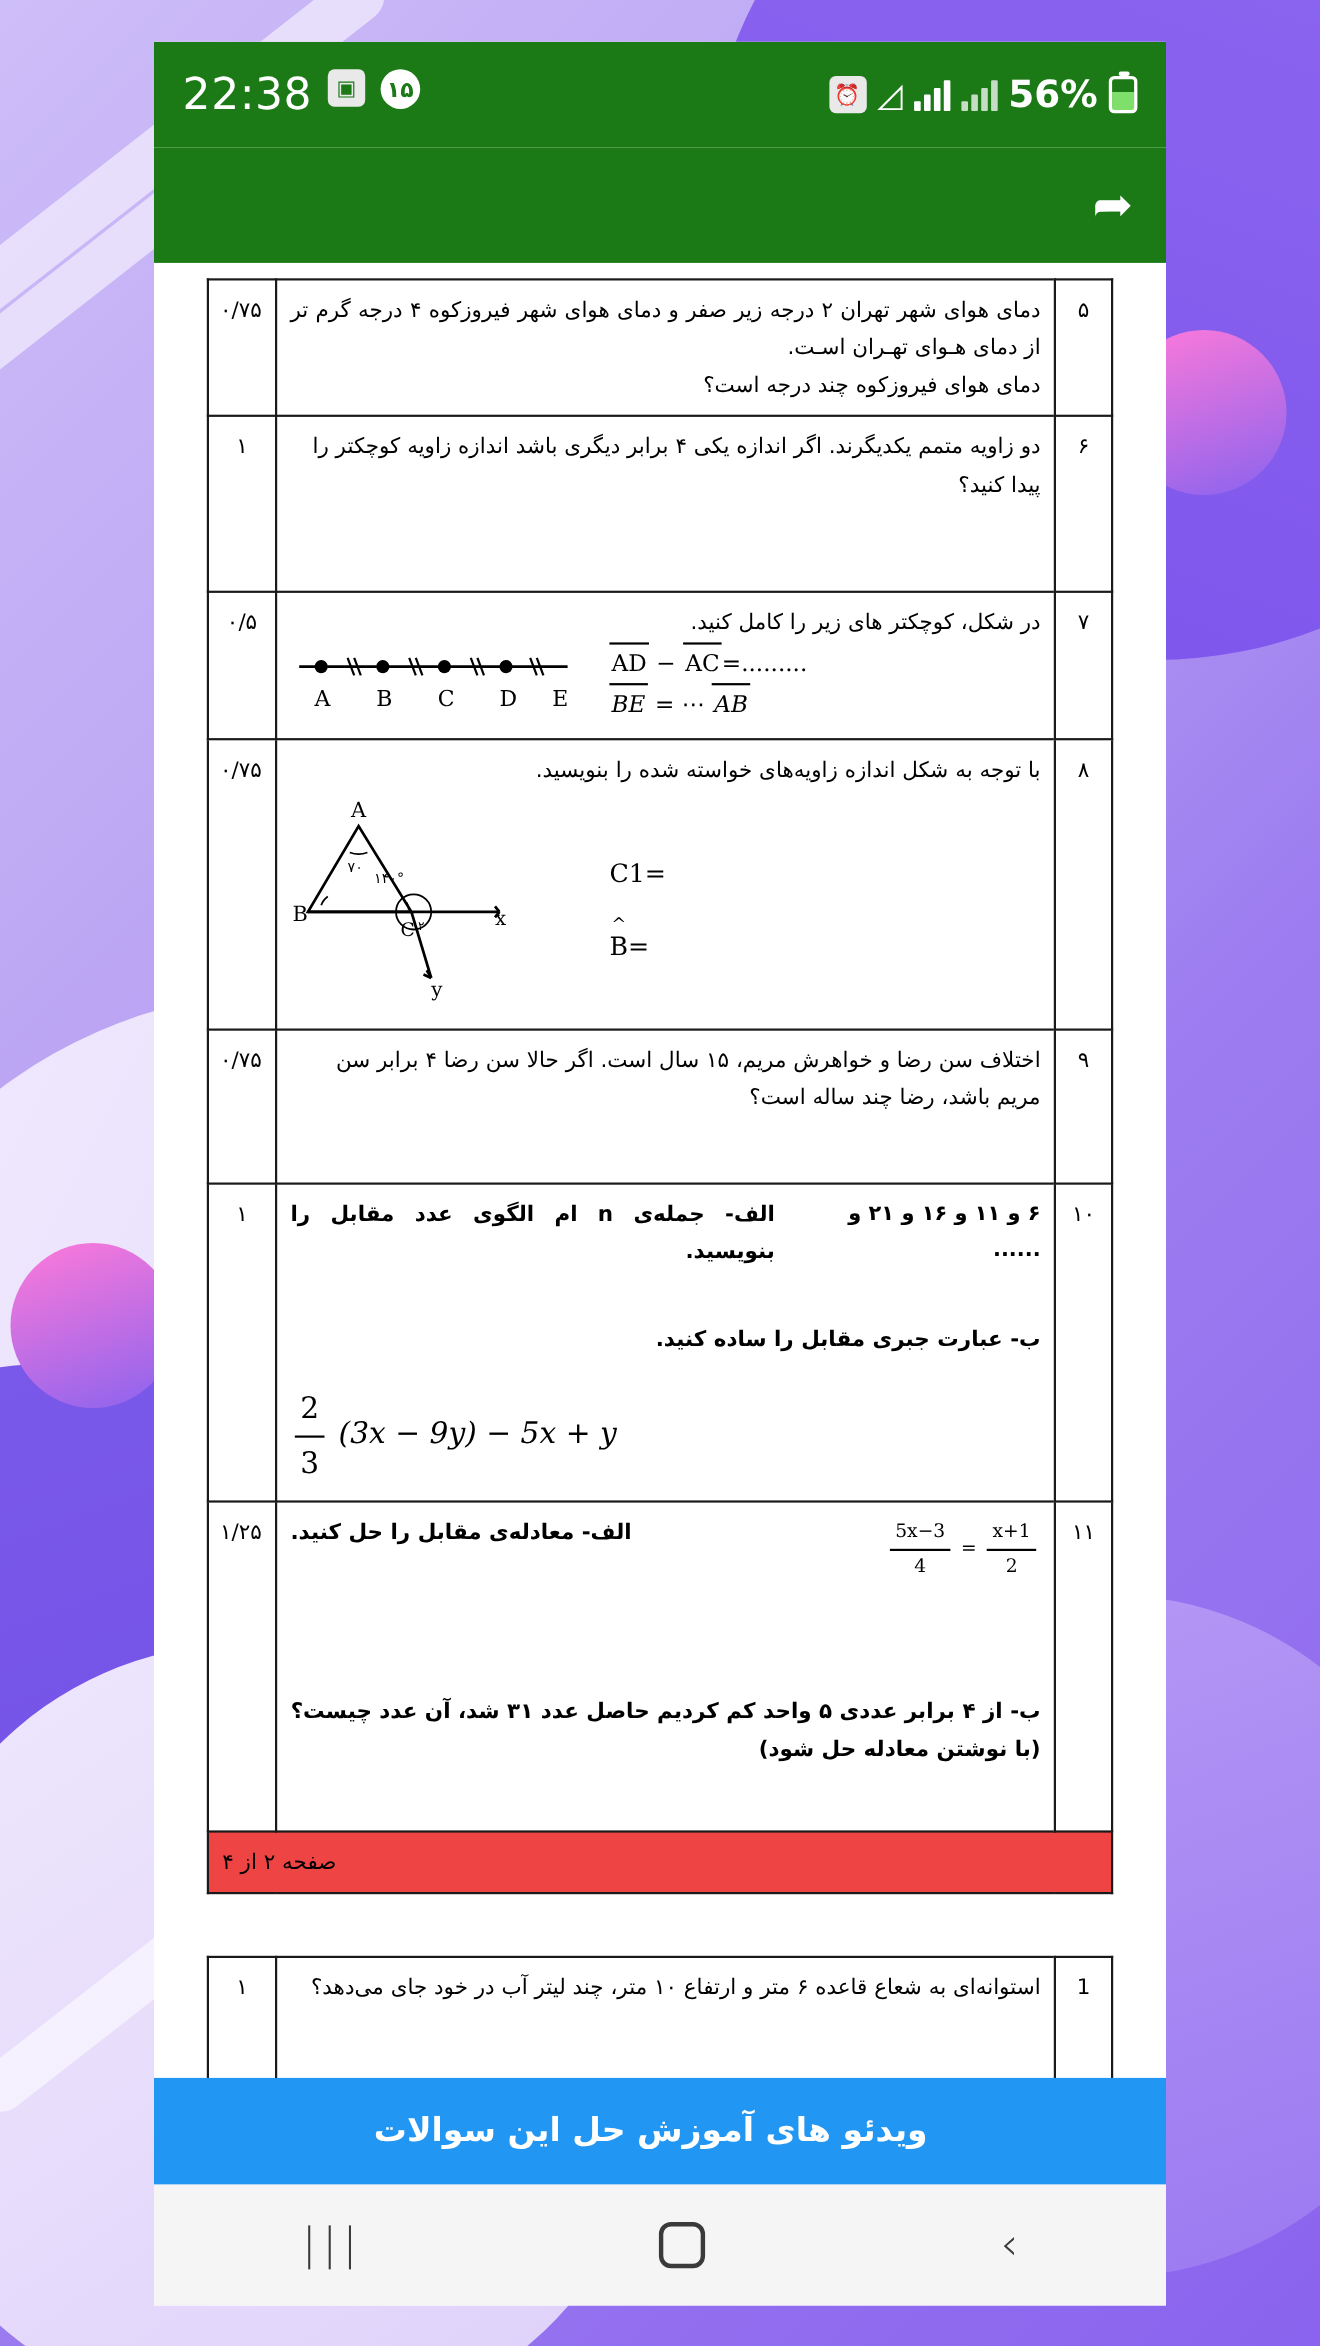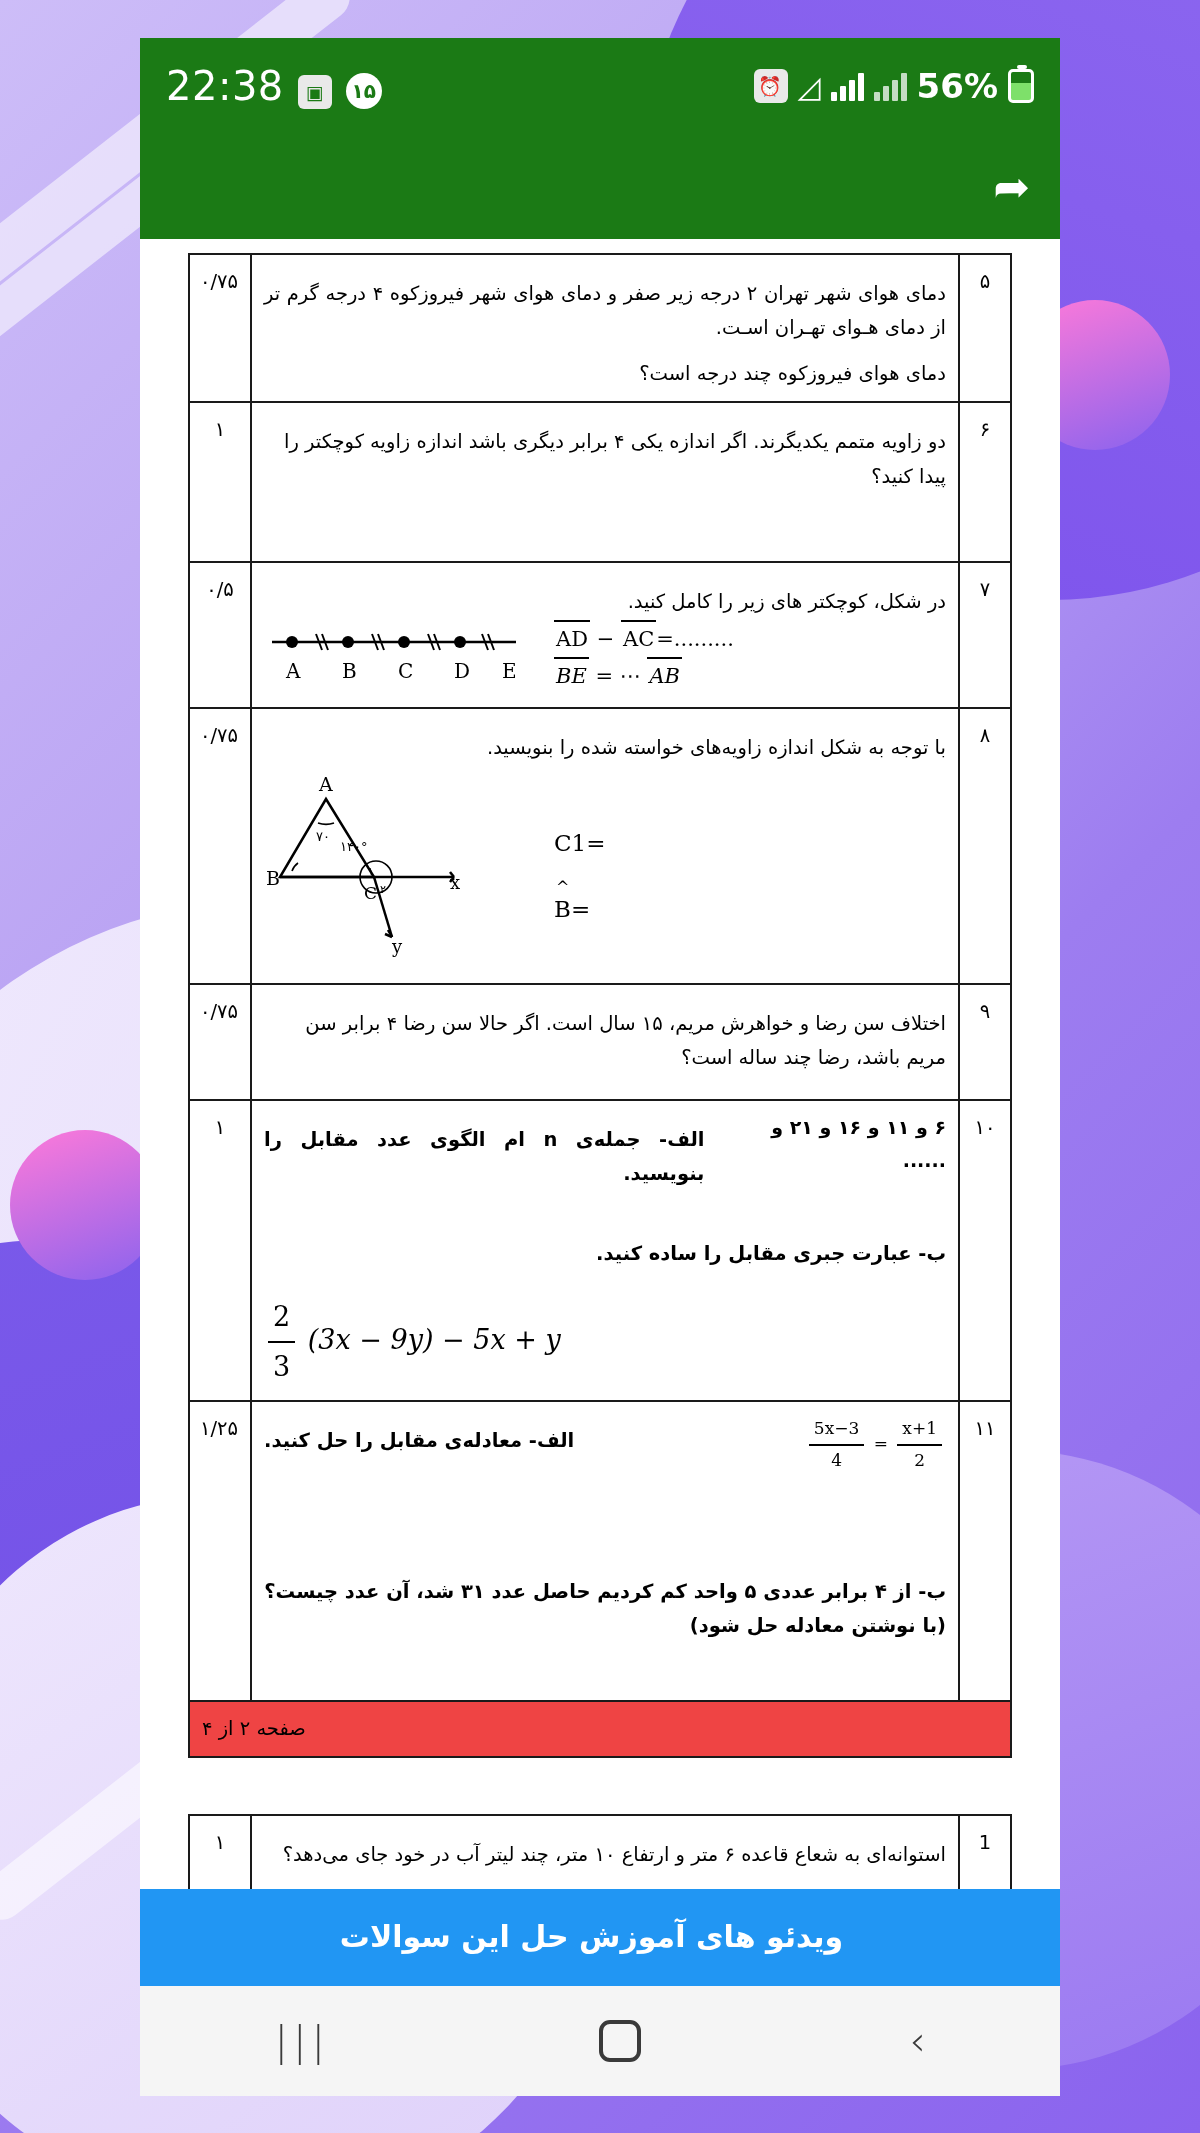--- a/index.html
+++ b/index.html
@@ -71,21 +71,21 @@
     overflow: hidden;
     display: flex; flex-direction: column;
   }
 
   
   .statusbar {
     height: 96px; background: #1b7a15; color: #ffffff;
     display: flex; align-items: center; justify-content: space-between;
     padding: 0 26px; direction: ltr;
   }
-  .status-left { display: flex; align-items: flex-end; gap: 14px; }
+  .status-left { display: flex; align-items: flex-start; gap: 14px; }
   .clock { font-size: 40px; font-weight: 500; letter-spacing: 0.5px; }
   .status-right { display: flex; align-items: center; gap: 10px; font-size: 34px; font-weight: 600;}
   .sq-icon {
     width: 34px; height: 34px; border-radius: 6px;
     background: #e9e9e9; color: #1b7a15;
     display: inline-flex; align-items: center; justify-content: center;
     font-size: 19px; font-weight: 700;
   }
   .circ-icon {
     width: 36px; height: 36px; border-radius: 50%;
@@ -132,21 +132,21 @@
     direction: rtl;
   }
   table.qtable td {
     border: 2px solid #1a1a1a; vertical-align: top;
     padding: 10px 12px;
     font-size: 19.5px; line-height: 1.75; color: #000;
   }
   td.num { width: 52px; text-align: center; font-size: 20px; padding-top: 12px; }
   td.score { width: 62px; text-align: center; vertical-align: middle; font-size: 20px; }
   td.body { padding: 12px 18px 14px 18px; }
-  .q-text { text-align: justify; margin-top: 12px; }
+  .q-text { text-align: justify; }
   .q-text.right { text-align: right; }
   .tall-0 { height: 124px; }
   .pagefoot td {
     text-align: left; font-size: 20px; background: #ef4444;
     border: 2px solid #1a1a1a; padding: 10px;
   }
   .spacer { height: 56px; }
 
   
   .formula { font-family: "DejaVu Serif", "Liberation Serif", serif; }
@@ -320,21 +320,21 @@
                 <span>B=</span>
               </div>
             </div>
           </div>
         </td>
         <td class="score">۰/۷۵</td>
       </tr>
 
       <tr>
         <td class="num">۹</td>
-        <td class="body" style="height:116px;padding-left:12px;">
+        <td class="body" style="height:140px;padding-left:12px;">
           <div class="q-text right">اختلاف سن رضا و خواهرش مریم، ۱۵ سال است. اگر حالا سن رضا ۴ برابر سن مریم باشد، رضا چند ساله  است؟</div>
         </td>
         <td class="score">۰/۷۵</td>
       </tr>
 
       <tr>
         <td class="num">۱۰</td>
         <td class="body" style="height:235px;">
           <div style="display:flex; justify-content:space-between; gap:20px;">
             <div style="font-size:19px; font-weight:700;">۶ و ۱۱ و ۱۶ و ۲۱ و ......</div>

